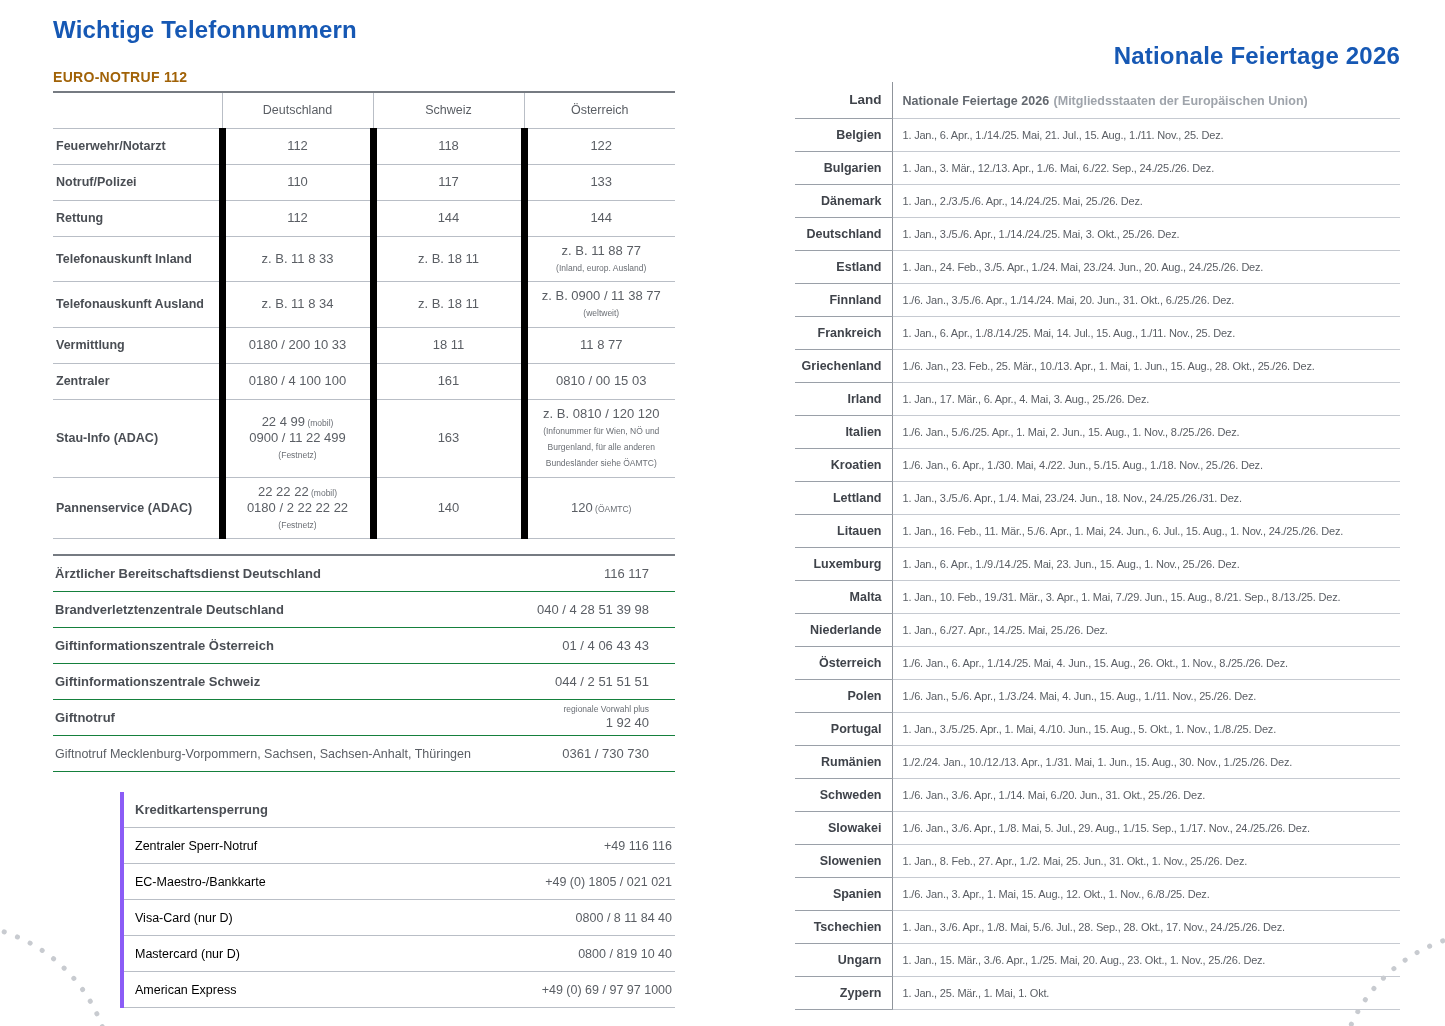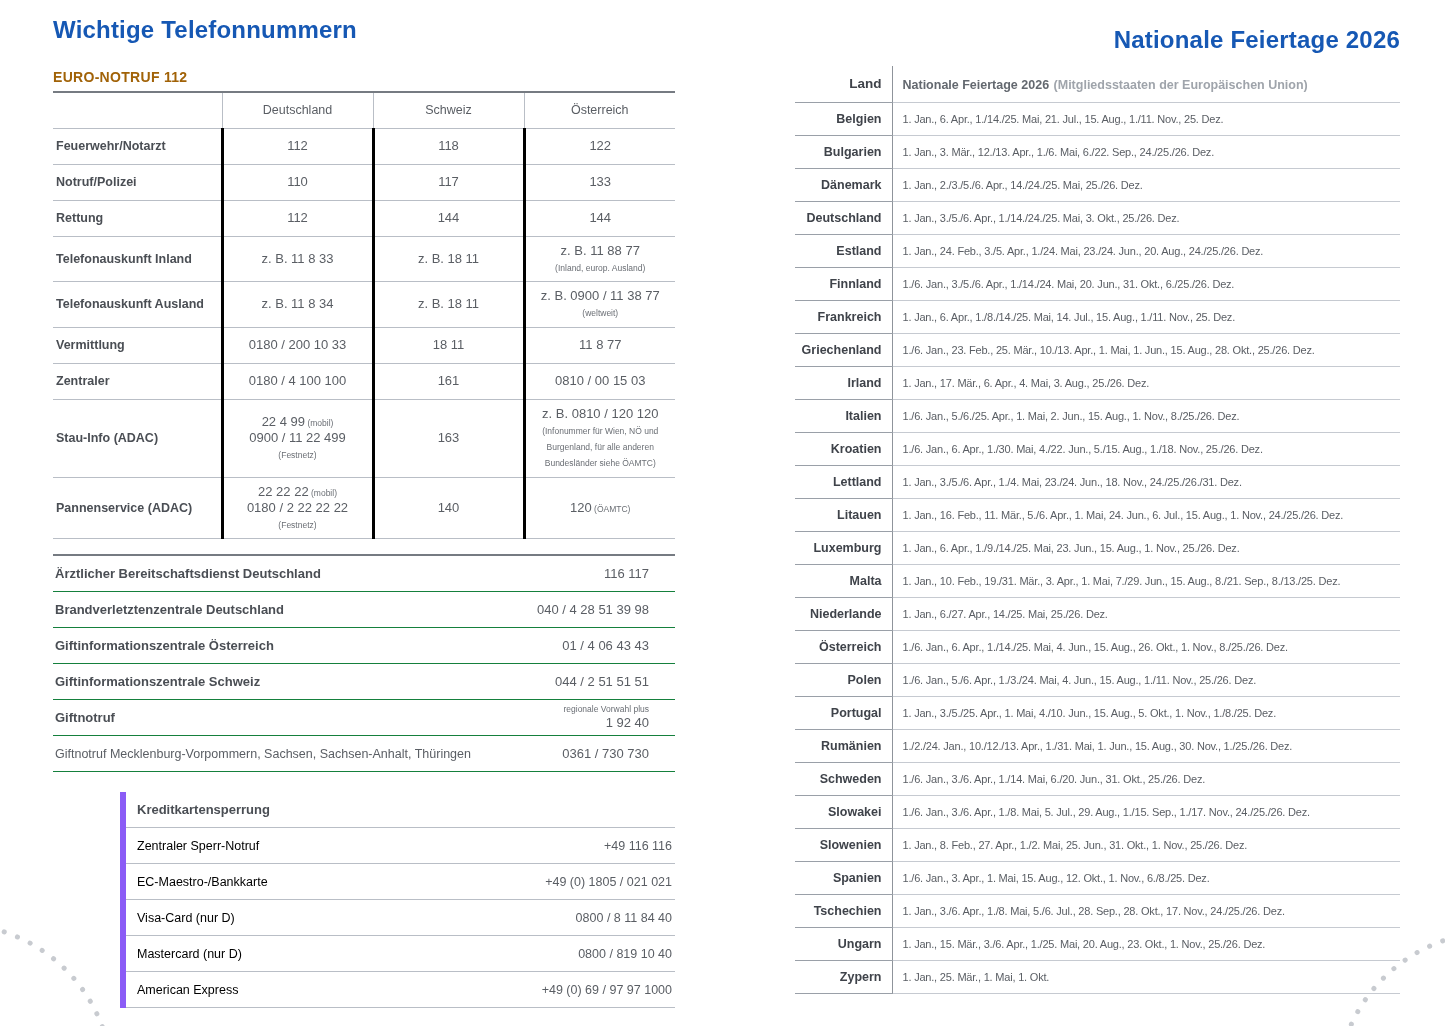--- a/index.html
+++ b/index.html
@@ -11,44 +11,44 @@
   .page-title { font-size:24px; font-weight:bold; color:#1658b4; letter-spacing:.2px; }
 
   
   .left-page { position:absolute; left:53px; top:16px; width:622px; }
   .euro { margin-top:25px; font-size:14px; font-weight:bold; color:#a16207; letter-spacing:.3px; }
 
   .phone-table { margin-top:6px; width:100%; border-collapse:collapse; border-top:2px solid #767b82; table-layout:fixed; }
   .phone-table th { font-weight:normal; font-size:12.5px; color:#5a5e64; height:36px;
                     border-bottom:1px solid #b9bec6; border-left:1px solid #b9bec6; text-align:center; }
   .phone-table th.rlabel, .phone-table td.rlabel { border-left:none; }
-  .phone-table td { height:36px; border-bottom:1px solid #b9bec6; border-left:3px solid #000000;
+  .phone-table td { height:36px; border-bottom:1px solid #b9bec6; border-left:7px solid #000000;
                     text-align:center; vertical-align:middle; font-size:13px; color:#5a5e64; padding:6px 6px; }
   .phone-table td.rlabel { text-align:left; font-weight:bold; color:#4a4e54; font-size:12.5px; padding-left:3px; }
   .cl { line-height:1.25; }
   .note { font-size:8.5px; color:#6a6e74; line-height:1.3; }
 
   .services { margin-top:15px; border-top:2px solid #767b82; }
   .srow { display:flex; justify-content:space-between; align-items:center; min-height:36px;
           border-bottom:1px solid #15803d; padding:3px 2px; }
   .slabel { font-weight:bold; font-size:13px; color:#4a4e54; }
   .srow.plain .slabel { font-weight:normal; font-size:12.5px; color:#5a5e64; }
   .sval { text-align:right; font-size:13px; color:#5a5e64; padding-right:24px; line-height:1.25; }
   .sval .note { display:block; }
 
-  .credit { margin-top:20px; margin-left:67px; border-left:6px solid #8b5cf6; }
+  .credit { margin-top:20px; margin-left:67px; border-left:4px solid #8b5cf6; }
   .credit-title { font-weight:bold; font-size:13px; color:#4a4e54; height:36px; display:flex; align-items:center;
                   padding-left:11px; border-bottom:1px solid #b9bec6; }
   .crow { display:flex; justify-content:space-between; align-items:center; height:36px;
           border-bottom:1px solid #b9bec6; padding-left:11px; padding-right:3px; }
   .clabel { font-size:12.5px; color:#000000; }
   .cval  { font-size:12.5px; color:#5a5e64; }
 
   
-  .right-page { position:absolute; left:795px; top:26px; width:605px; }
+  .right-page { position:absolute; left:795px; top:42px; width:605px; }
   .page-title.right { text-align:right; }
   .holiday-table { margin-top:12px; width:100%; border-collapse:collapse; table-layout:fixed; }
   .holiday-table th { height:36px; vertical-align:middle; }
   .holiday-table td { height:33px; vertical-align:middle; }
   .hland, td.country { text-align:right; padding-right:10px; font-weight:bold; color:#3f434a;
                        border-bottom:1px solid #9aa0a8; font-size:12.5px; }
   .hland { font-size:13.5px; }
   .hdates, td.dates { text-align:left; padding-left:10px; border-left:1px solid #8f949b;
                       border-bottom:1px solid #c6cad1; }
   .hh { font-weight:bold; color:#63686f; font-size:12.5px; }

